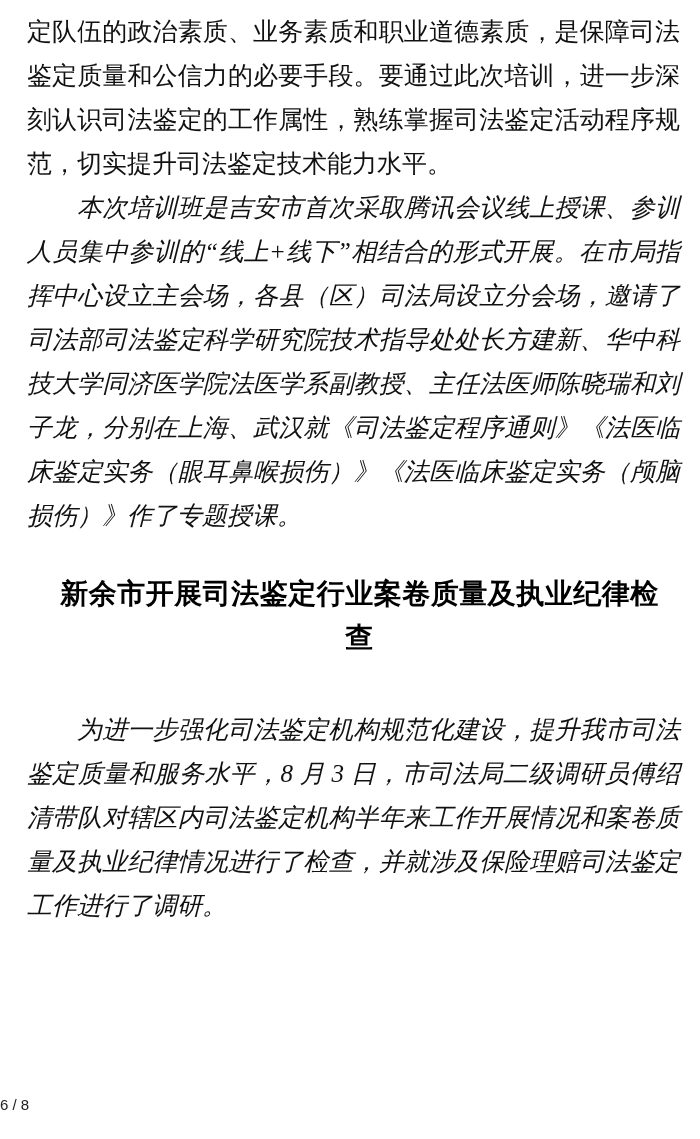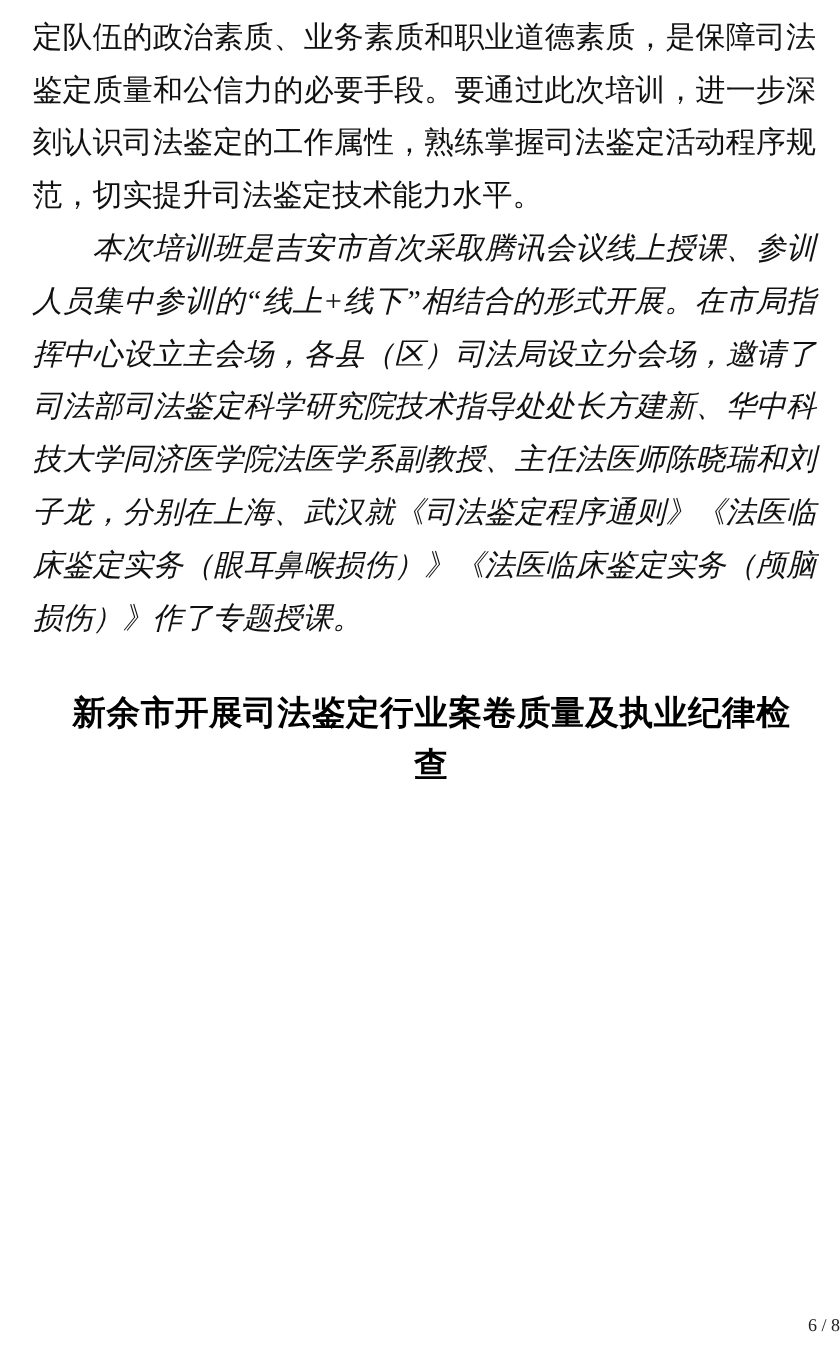--- a/index.html
+++ b/index.html
@@ -25,48 +25,49 @@
     line-height: 44px;
     text-align: justify;
     word-break: break-all;
   }
   .body-para.indent {
     text-indent: 50px; 
     font-style: italic;
   }
   .article-heading {
     margin: 34px 8px 48px 20px;
-    font-family: Liberation Sans, sans-serif;
+    font-family: Liberation Serif, serif;
     font-weight: bold;
     font-size: 28px;
     line-height: 44px;
     letter-spacing: 0.5px;
     text-align: center;
     color: #000000;
   }
   .page-footer {
     position: absolute;
     left: 0;
     bottom: 26px;
     width: 100%;
-    text-align: right;
+    text-align: left;
     font-size: 15px;
     line-height: 16px;
     color: #222222;
-    font-family: Liberation Serif, serif;
+    font-family: Liberation Sans, sans-serif;
   }
 </style>
 </head>
 <body>
 
 <div class="page">
 
   <p class="body-para">定队伍的政治素质、业务素质和职业道德素质，是保障司法鉴定质量和公信力的必要手段。要通过此次培训，进一步深刻认识司法鉴定的工作属性，熟练掌握司法鉴定活动程序规范，切实提升司法鉴定技术能力水平。</p>
 
   <p class="body-para indent">本次培训班是吉安市首次采取腾讯会议线上授课、参训人员集中参训的“线上+线下”相结合的形式开展。在市局指挥中心设立主会场，各县（区）司法局设立分会场，邀请了司法部司法鉴定科学研究院技术指导处处长方建新、华中科技大学同济医学院法医学系副教授、主任法医师陈晓瑞和刘子龙，分别在上海、武汉就《司法鉴定程序通则》《法医临床鉴定实务（眼耳鼻喉损伤）》《法医临床鉴定实务（颅脑损伤）》作了专题授课。</p>
 
 
   <h2 class="article-heading">新余市开展司法鉴定行业案卷质量及执业纪律检查</h2>
 
+  <p class="body-para indent">为进一步强化司法鉴定机构规范化建设，提升我市司法鉴定质量和服务水平，8 月 3 日，市司法局二级调研员傅绍清带队对辖区内司法鉴定机构半年来工作开展情况和案卷质量及执业纪律情况进行了检查，并就涉及保险理赔司法鉴定工作进行了调研。</p>
 
   <div class="page-footer">6 / 8</div>
 
 </div>
 
 </body></html>

